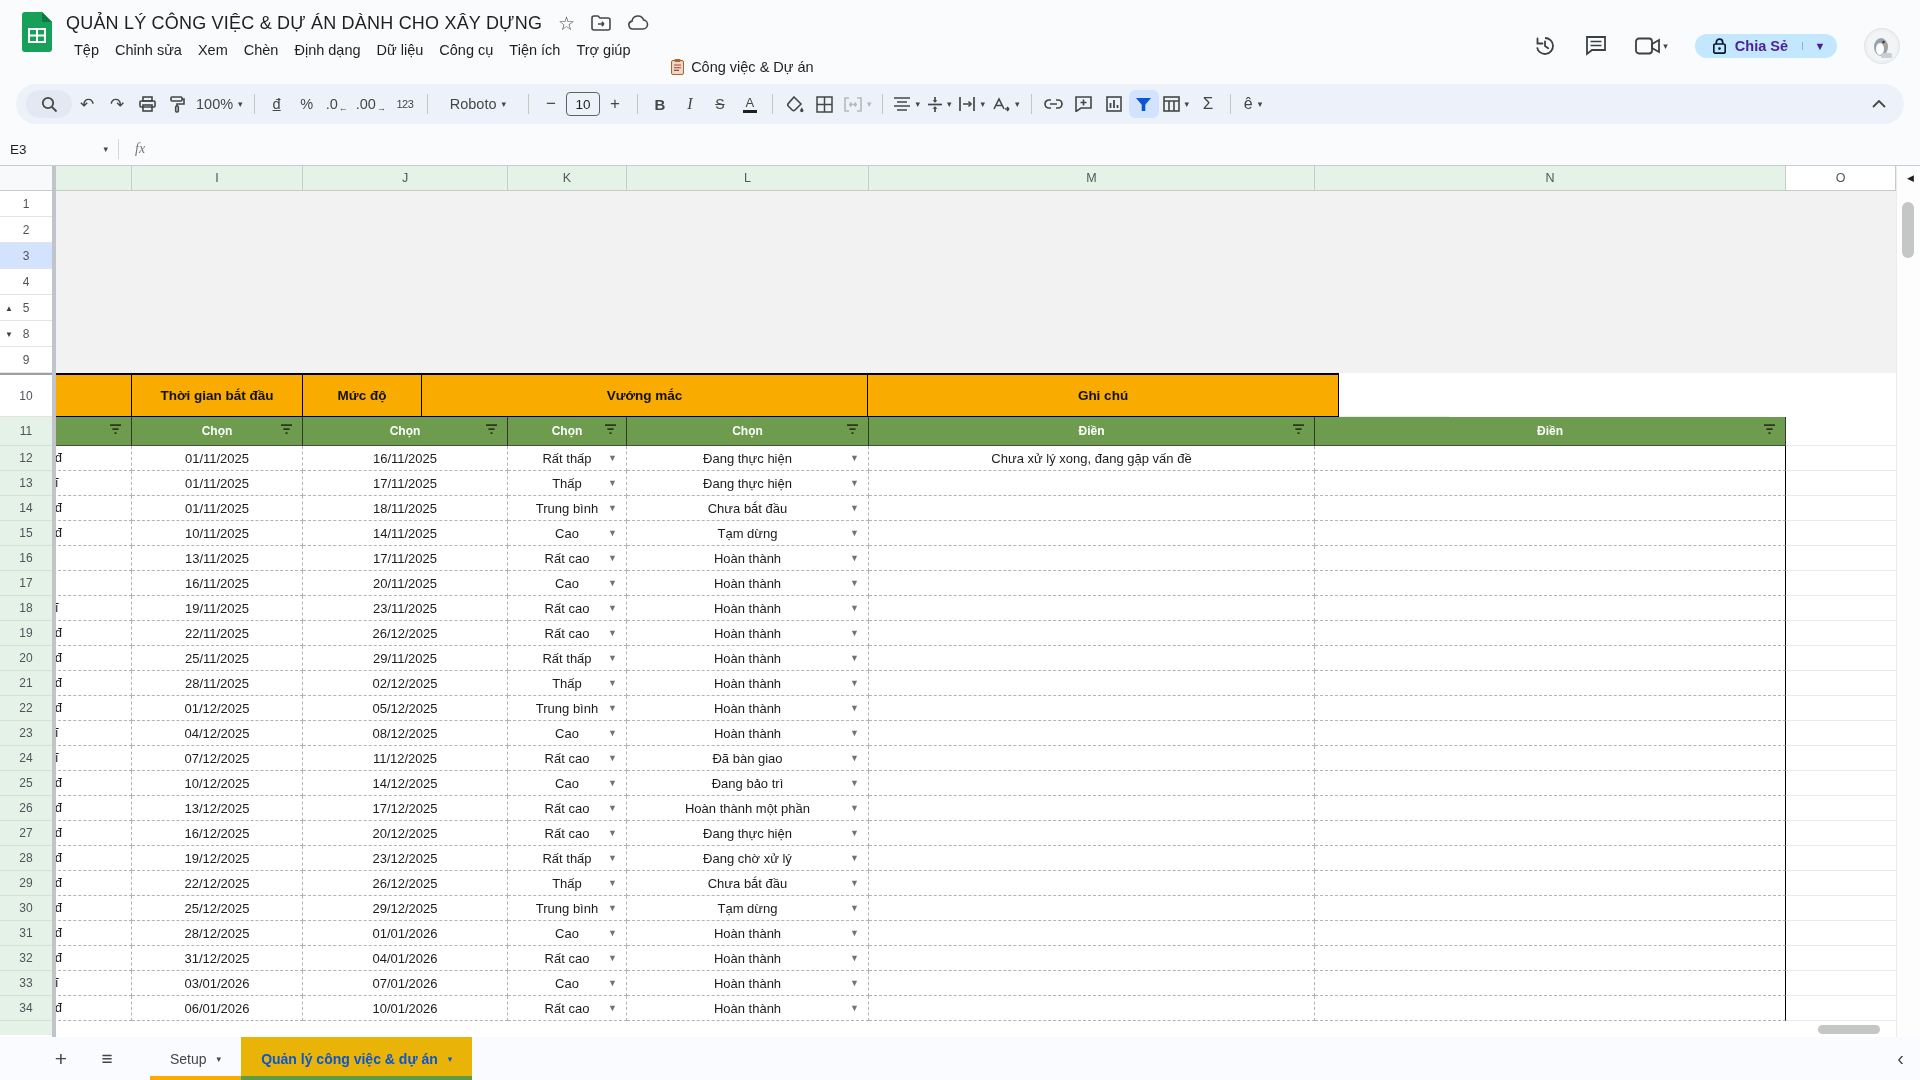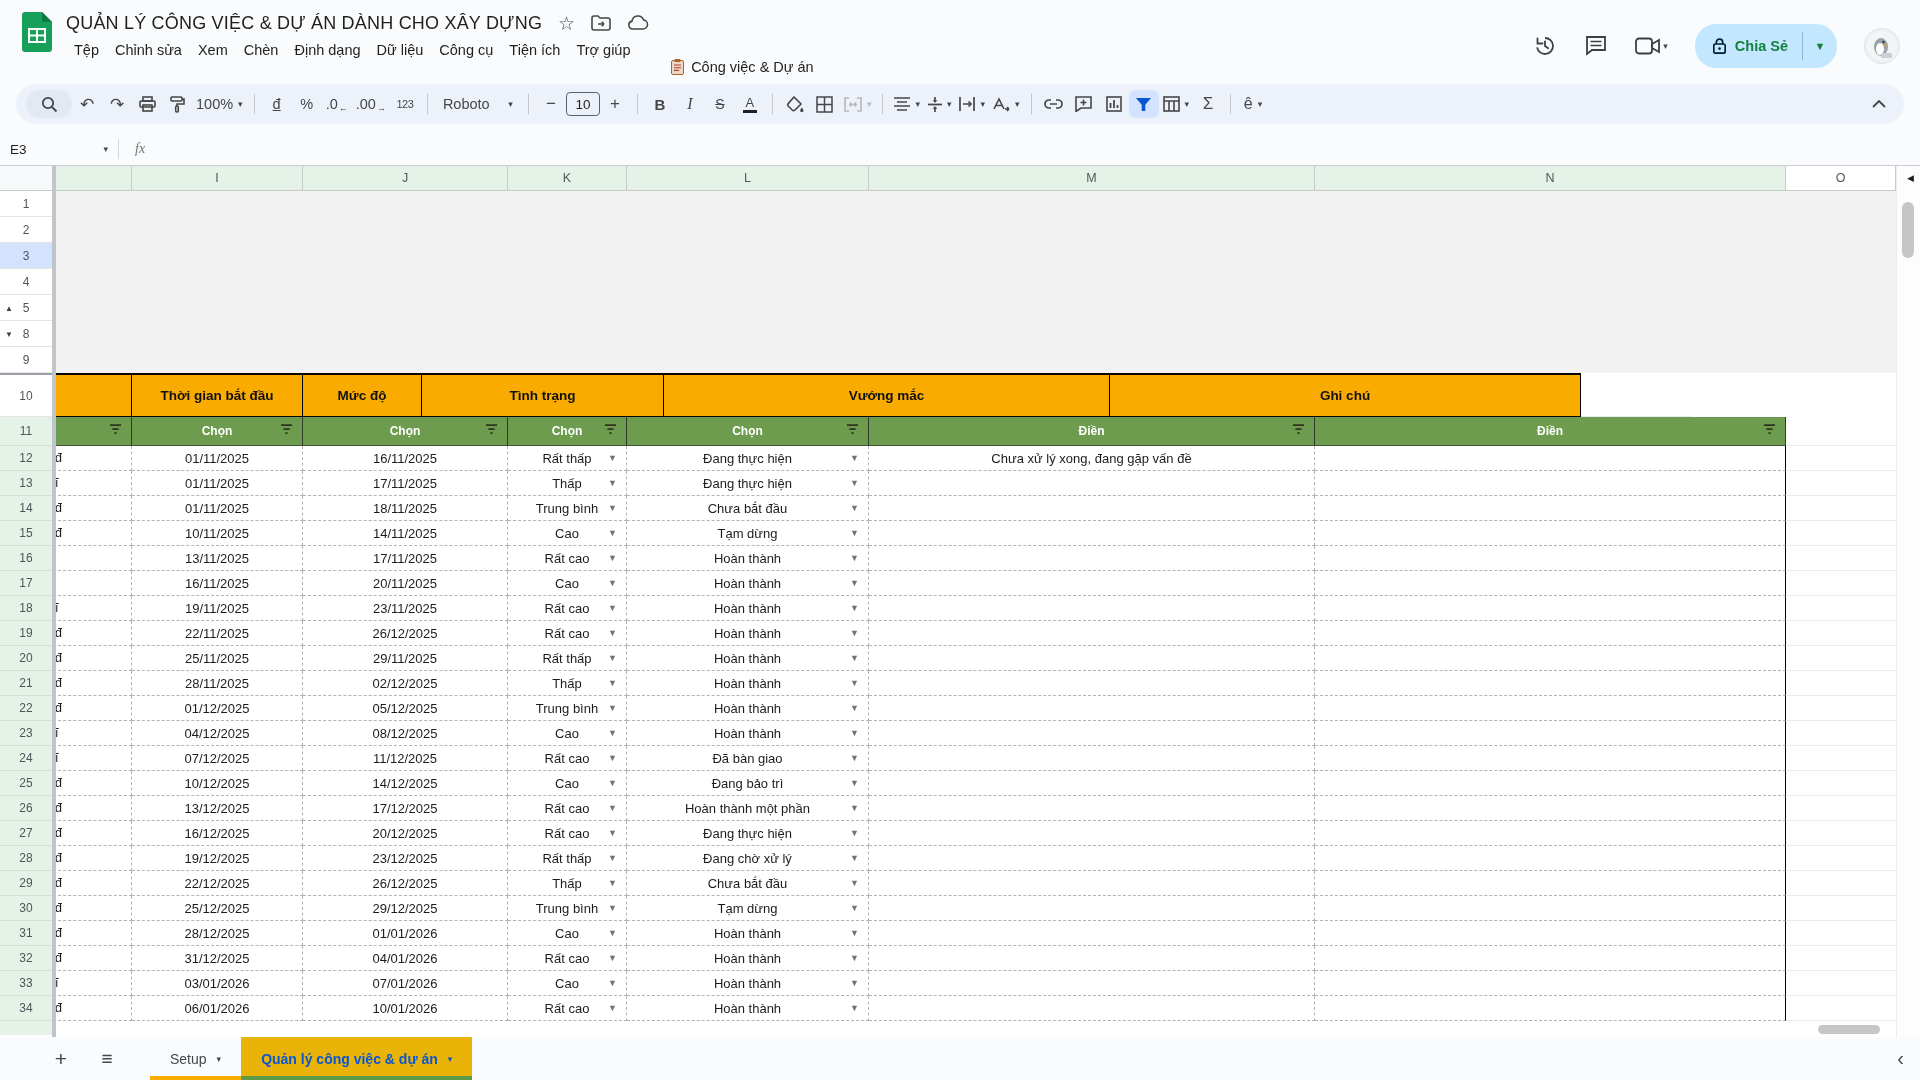--- a/index.html
+++ b/index.html
@@ -12,21 +12,21 @@
   .logo{width:30px;height:40px;margin:4px 14px 0 6px;flex:0 0 auto}
   .title-wrap{display:flex;flex-direction:column}
   .title-row{display:flex;align-items:center;gap:16px;height:30px}
   .doc-title{font-size:18px;letter-spacing:.2px;white-space:nowrap}
   .t-ico{color:#444746;display:flex;align-items:center}
   .star{font-size:19px;line-height:1;color:#444746}
   .menubar{display:flex;align-items:flex-start;margin-top:1px}
   .menu-item{font-size:14.5px;color:#1f1f1f;padding:3px 8px;border-radius:6px;white-space:nowrap}
   .doc-menu{display:flex;align-items:center;gap:7px;font-size:14.5px;padding:3px 8px;margin-left:14px;white-space:nowrap}
   .topbar-right{margin-left:auto;display:flex;align-items:center;gap:27px;padding-right:6px}
-  .share{display:flex;align-items:stretch;height:44px;border-radius:21px;overflow:hidden;background:#c2e7ff;color:#15803d}
+  .share{display:flex;align-items:stretch;height:24px;border-radius:21px;overflow:hidden;background:#c2e7ff;color:#4c1d95}
   .share-main{display:flex;align-items:center;gap:9px;padding:0 14px 0 18px;font-size:14.5px;font-weight:600}
   .share-sep{width:1px;background:rgba(0,29,53,.25);margin:8px 0}
   .share-caret{display:flex;align-items:center;justify-content:center;width:34px;font-size:11px}
   .avatar{width:36px;height:36px;border-radius:50%;background:#eef1f4;border:1px solid #e0e3e7;display:flex;align-items:center;justify-content:center;overflow:hidden}
 
   
   .toolbar{margin:0 16px;height:40px;background:#edf2fa;border-radius:21px;display:flex;align-items:center;padding:0 10px;flex:0 0 auto}
   .tbtn{height:28px;min-width:30px;padding:0 4px;border-radius:14px;display:flex;align-items:center;justify-content:center;color:#444746;font-size:14.5px;gap:3px;position:relative}
   .tbtn svg{display:block}
   .caret{font-size:9px;color:#444746;margin-left:2px}
@@ -242,21 +242,21 @@
         <span class="tiny-arrow">←</span>
       </div>
     <div class="tbtn">
         <span>.00</span>
         <span class="tiny-arrow">→</span>
       </div>
     <div class="tbtn num-fmt">
         <span>123</span>
       </div>
     <div class="tdiv"></div>
-    <div class="tbtn" style="min-width:86px;justify-content:space-between;padding:0 8px">
+    <div class="tbtn" style="min-width:86px;justify-content:center;padding:0 8px">
       <span>Roboto</span>
         <span class="caret">▾</span>
     </div>
     <div class="tdiv"></div>
     <div class="tbtn" style="font-size:17px">−</div>
     <div class="fsize-box">
         <span>10</span>
       </div>
     <div class="tbtn" style="font-size:17px">+</div>
     <div class="tdiv"></div>
@@ -414,21 +414,20 @@
      </div>
         <div class="row toprow">
        <div class="cell gut">9</div>
        <div class="cell rest"></div>
      </div>
         <div class="row hdrrow">
      <div class="cell gut">10</div>
      <div class="cell hdr c-h"></div>
      <div class="cell hdr c-i">Thời gian bắt đầu</div>
      <div class="cell hdr c-k">Mức độ</div>
-     <div class="cell hdr c-l">Tình trạng</div>
      <div class="cell hdr c-m">Vướng mắc</div>
      <div class="cell hdr c-n">Ghi chú</div>
      <div class="cell c-o orest"></div>
    </div>
         <div class="row selrow11">
      <div class="cell gut greenish">11</div>
      <div class="cell f c-h">
             <span class="funnel">
   <svg width="13" height="11" viewBox="0 0 13 11">
                 <path d="M1 1.2h11M3.4 5.2h6.2M5.4 9.2h2.2" stroke="#30351f" stroke-width="1.7"></path>

